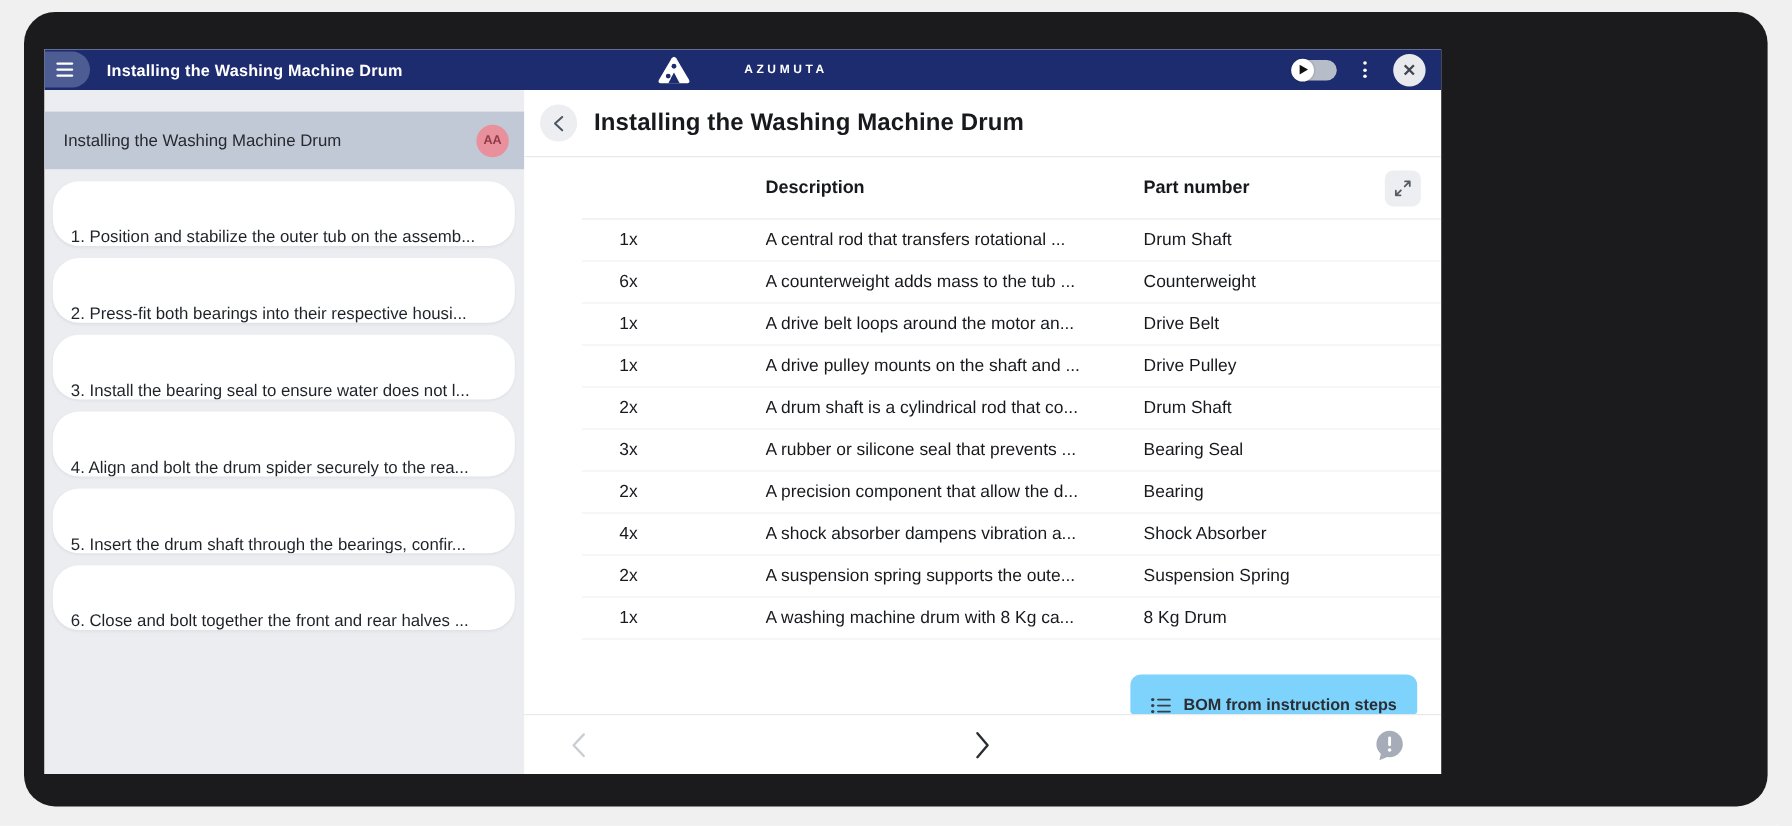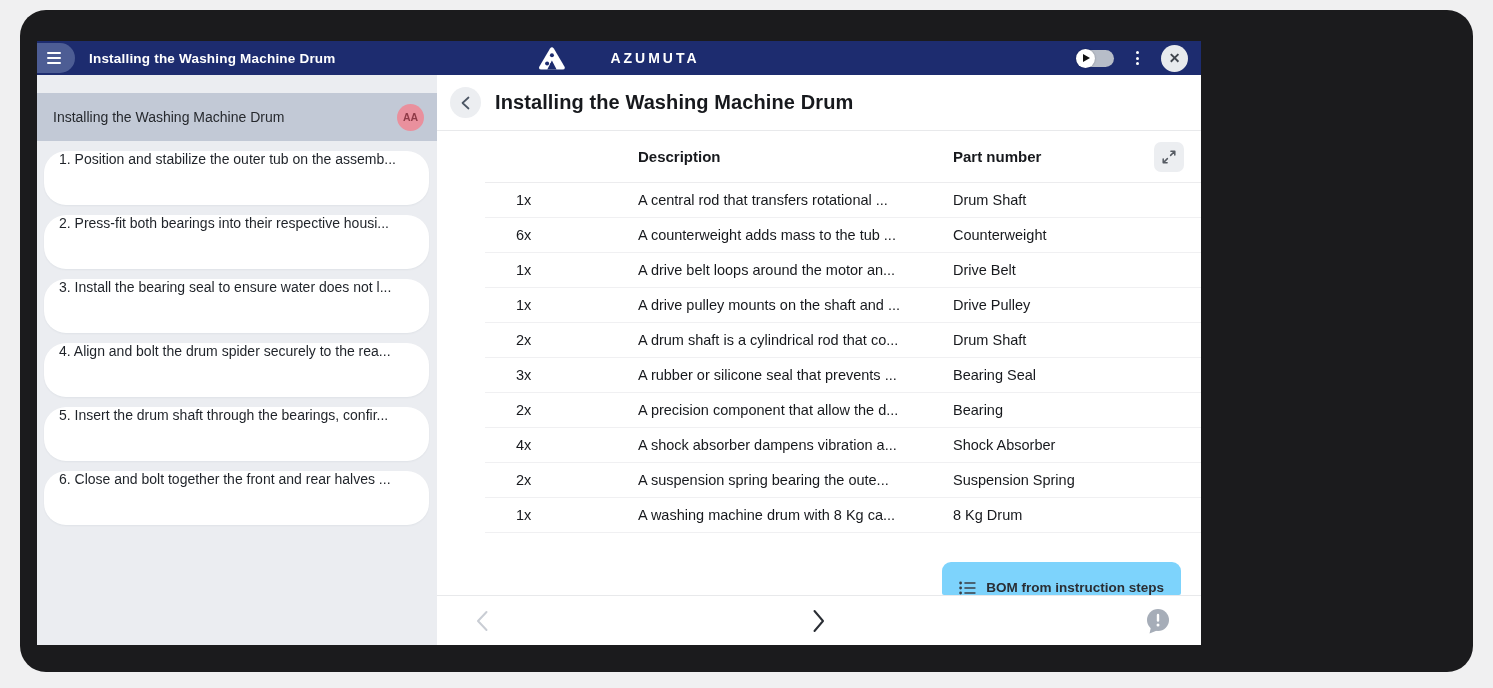--- a/index.html
+++ b/index.html
@@ -9,37 +9,37 @@
   .frame{position:absolute;left:20px;top:10px;width:1453px;height:662px;background:#1b1b1d;border-radius:26px;}
   .app{position:absolute;left:37px;top:41px;width:1164px;height:604px;background:#fff;display:flex;flex-direction:column;overflow:hidden;}
 
   
   .navbar{flex:0 0 34px;background:var(--navbar,#1d2c6f);display:flex;align-items:center;position:relative;}
   .hamburger-btn{width:38px;height:30px;background:#4d5d94;border-radius:0 16px 16px 0;display:flex;align-items:center;justify-content:center;cursor:pointer;}
   .hamburger-icon{display:flex;flex-direction:column;gap:3px;margin-right:4px;}
   .hamburger-icon i{display:block;width:14px;height:1.8px;background:#fff;border-radius:1px;}
   .nav-title{margin-left:14px;color:#fff;font-size:13.5px;font-weight:700;letter-spacing:.2px;}
   .brand{position:absolute;left:50%;top:0;height:100%;transform:translateX(-50%);display:flex;align-items:center;gap:9px;}
-  .brand-name{color:#fff;font-size:14px;font-weight:700;letter-spacing:3px;margin-left:36px;}
+  .brand-name{color:#fff;font-size:10px;font-weight:700;letter-spacing:3px;margin-left:36px;}
   .nav-right{margin-left:auto;display:flex;align-items:center;gap:19px;padding-right:13px;}
   .toggle{position:relative;width:37px;height:17px;background:#b7bdc8;border-radius:9px;cursor:pointer;}
   .toggle .knob{position:absolute;left:-1px;top:-1px;width:19px;height:19px;border-radius:50%;background:#fff;display:flex;align-items:center;justify-content:center;box-shadow:0 0 2px rgba(0,0,0,.3);}
   .play-tri{width:0;height:0;border-left:7px solid #111;border-top:4.5px solid transparent;border-bottom:4.5px solid transparent;margin-left:2px;}
   .kebab{display:flex;flex-direction:column;gap:2.5px;padding:3px;cursor:pointer;}
   .kebab i{width:3px;height:3px;border-radius:50%;background:#fff;display:block;}
   .close-btn{width:27px;height:27px;border-radius:50%;background:#e8eaed;color:#40454d;display:flex;align-items:center;justify-content:center;font-size:14px;font-weight:700;cursor:pointer;}
 
   .body-row{flex:1;display:flex;min-height:0;}
 
   
   .sidebar{flex:0 0 400px;background:#ebedf1;display:flex;flex-direction:column;overflow:hidden;}
   .sidebar-active{margin-top:18px;height:48px;background:#c2c9d6;display:flex;align-items:center;padding:0 13px 0 16px;cursor:pointer;}
   .sidebar-active-label{flex:1;font-size:14px;color:#26292e;white-space:nowrap;overflow:hidden;}
   .avatar{width:27px;height:27px;border-radius:50%;background:var(--avatar,#e9909d);color:#8f3b47;font-size:10.5px;font-weight:700;display:flex;align-items:center;justify-content:center;flex:0 0 27px;}
-  .step-card{margin:10px 8px 0 7px;height:54px;background:#fff;border-radius:22px;display:flex;align-items:flex-start;padding:0 15px;font-size:14px;color:#1f2329;box-shadow:0 1px 2px rgba(20,30,60,.05);cursor:pointer;white-space:nowrap;overflow:hidden;}
+  .step-card{margin:10px 8px 0 7px;height:54px;background:#fff;border-radius:22px;display:flex;align-items:flex-end;padding:0 15px;font-size:14px;color:#1f2329;box-shadow:0 1px 2px rgba(20,30,60,.05);cursor:pointer;white-space:nowrap;overflow:hidden;}
   .sidebar-info{margin-top:auto;height:106px;background:#f3f5f7;padding:13px 0 0 22px;}
   .info-row{display:flex;align-items:center;gap:11px;cursor:pointer;}
   .info-label{font-size:13.5px;font-weight:700;color:#26292e;}
   .device-label{margin-top:15px;font-size:13px;color:#8a919d;}
   .device-value{margin-top:3px;font-size:13.5px;color:#26292e;}
 
   
   .main{flex:1;min-width:0;background:#fff;display:flex;flex-direction:column;}
   .main-header{flex:0 0 56px;border-bottom:1px solid #e8e9eb;display:flex;align-items:center;padding-left:13px;}
   .back-btn{width:31px;height:31px;border-radius:50%;background:#eceef1;display:flex;align-items:center;justify-content:center;cursor:pointer;}
@@ -229,21 +229,21 @@
             <span class="cell">4x</span>
             <span class="cell">A shock absorber dampens vibration a...</span>
             <span class="cell">Shock Absorber</span>
             <span class="cell">
               <span class="checkbox"></span>
             </span>
           </div>
 
           <div class="trow tgrid">
             <span class="cell">2x</span>
-            <span class="cell">A suspension spring bearing the oute...</span>
+            <span class="cell">A suspension spring supports the oute...</span>
             <span class="cell">Suspension Spring</span>
             <span class="cell">
               <span class="checkbox checked"></span>
             </span>
           </div>
 
           <div class="trow tgrid">
             <span class="cell">1x</span>
             <span class="cell">A washing machine drum with 8 Kg ca...</span>
             <span class="cell">8 Kg Drum</span>

